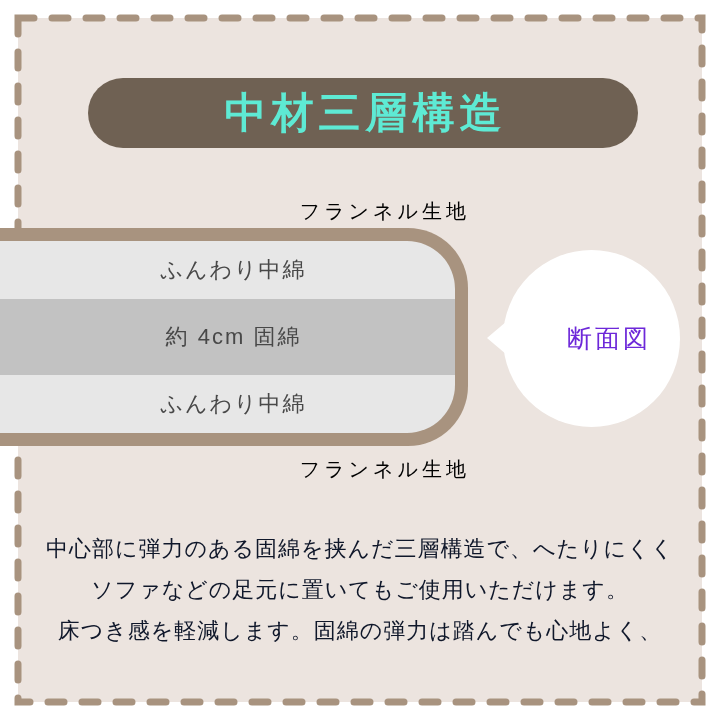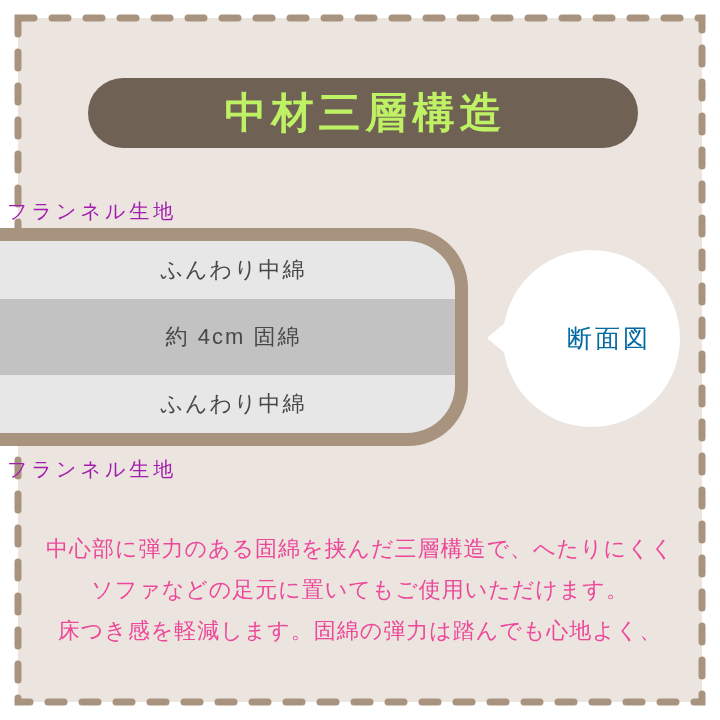--- a/index.html
+++ b/index.html
@@ -51,36 +51,36 @@
     width: 550px;
     height: 70px;
     background: #6f6153;
     border-radius: 35px;
     display: flex;
     align-items: center;
     justify-content: center;
     box-sizing: border-box;
   }
   .title-text {
-    color: #bef264;
+    color: #5eead4;
     font-size: 42px;
     font-weight: bold;
     letter-spacing: 5px;
     line-height: 1;
     white-space: nowrap;
     padding-left: 5px;
   }
 
   
   .fabric-label {
     position: absolute;
-    left: 7px;
+    left: 0;
     width: 470px;
-    text-align: left;
-    color: #a21caf;
+    text-align: right;
+    color: #000000;
     font-size: 20px;
     letter-spacing: 4px;
     white-space: nowrap;
   }
   .fabric-top { top: 198px; }
   .fabric-bottom { top: 456px; }
 
   
   .section-card {
     position: absolute;
@@ -142,36 +142,36 @@
     position: absolute;
     left: 487px;
     top: 316px;
     width: 0;
     height: 0;
     border-top: 22px solid transparent;
     border-bottom: 22px solid transparent;
     border-right: 26px solid #ffffff;
   }
   .bubble-line {
-    color: #0369a1;
+    color: #6d28d9;
     font-size: 25px;
     letter-spacing: 3px;
     white-space: nowrap;
     line-height: 1.1;
     margin-left: 35px;
   }
 
   
   .description {
     position: absolute;
     left: 40px;
     top: 528px;
     width: 640px;
     text-align: center;
-    color: #ec4899;
+    color: #0f172a;
     font-size: 22px;
     line-height: 41px;
     letter-spacing: 1px;
   }
   .description p {
     margin: 0;
     white-space: nowrap;
   }
 </style>
 </head>

